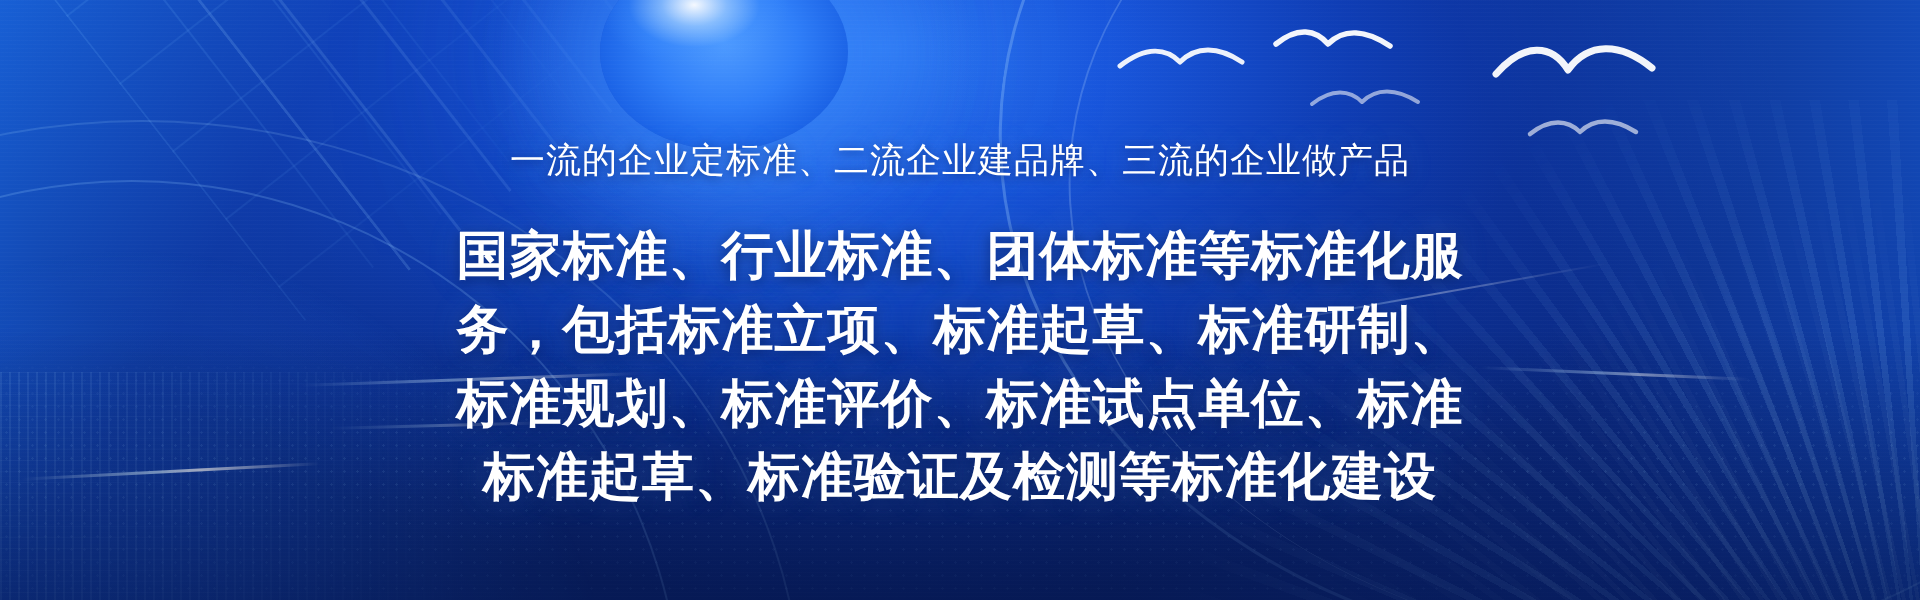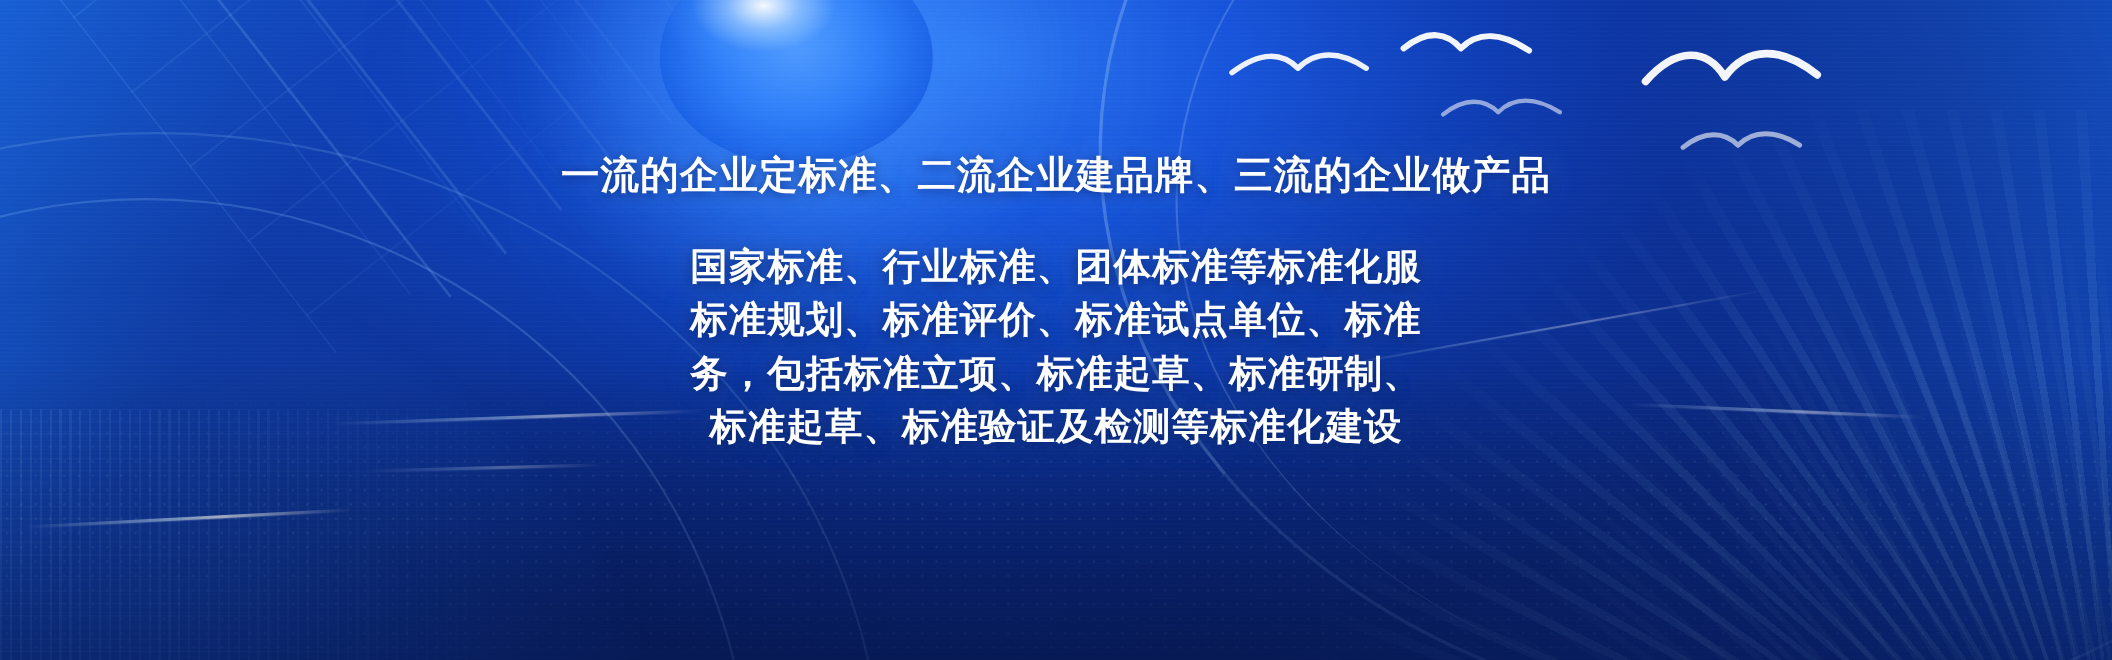--- a/index.html
+++ b/index.html
@@ -198,29 +198,29 @@
   .content {
     position: absolute;
     left: 0; right: 0; top: 0;
     text-align: center;
     z-index: 10;
   }
   .headline {
     margin-top: 139px;
     font-size: 35px;
     line-height: 1.2;
-    font-weight: 700;
+    font-weight: 400;
     color: #ffffff;
     letter-spacing: 1px;
     text-shadow: 0 2px 10px rgba(0,30,110,0.75), 0 0 26px rgba(120,190,255,0.35);
   }
   .subcopy {
     margin: 38px auto 0;
     width: 1300px;
-    font-size: 34px;
+    font-size: 52px;
     line-height: 1.42;
     font-weight: 700;
     color: #ffffff;
     letter-spacing: 1px;
     text-shadow: 0 3px 14px rgba(0,25,95,0.80), 0 0 30px rgba(110,180,255,0.30);
   }
   .subcopy .ln { display: block; white-space: nowrap; }
 </style>
 </head>
 <body>
@@ -273,19 +273,19 @@
         <path d="M430 116 C 450 100, 468 102, 480 114 C 494 100, 514 100, 536 114" stroke-width="4.5" opacity="0.6"></path>
       </g>
     </svg>
   </div>
 
   <div class="content">
     <div class="headline">一流的企业定标准、二流企业建品牌、三流的企业做产品</div>
 
     <div class="subcopy">
       <span class="ln">国家标准、行业标准、团体标准等标准化服</span>
+      <span class="ln">务，包括标准立项、标准起草、标准研制、</span>
       <span class="ln">标准规划、标准评价、标准试点单位、标准</span>
-      <span class="ln">务，包括标准立项、标准起草、标准研制、</span>
       <span class="ln">标准起草、标准验证及检测等标准化建设</span>
     </div>
   </div>
 
 </div>
 
 </body></html>

